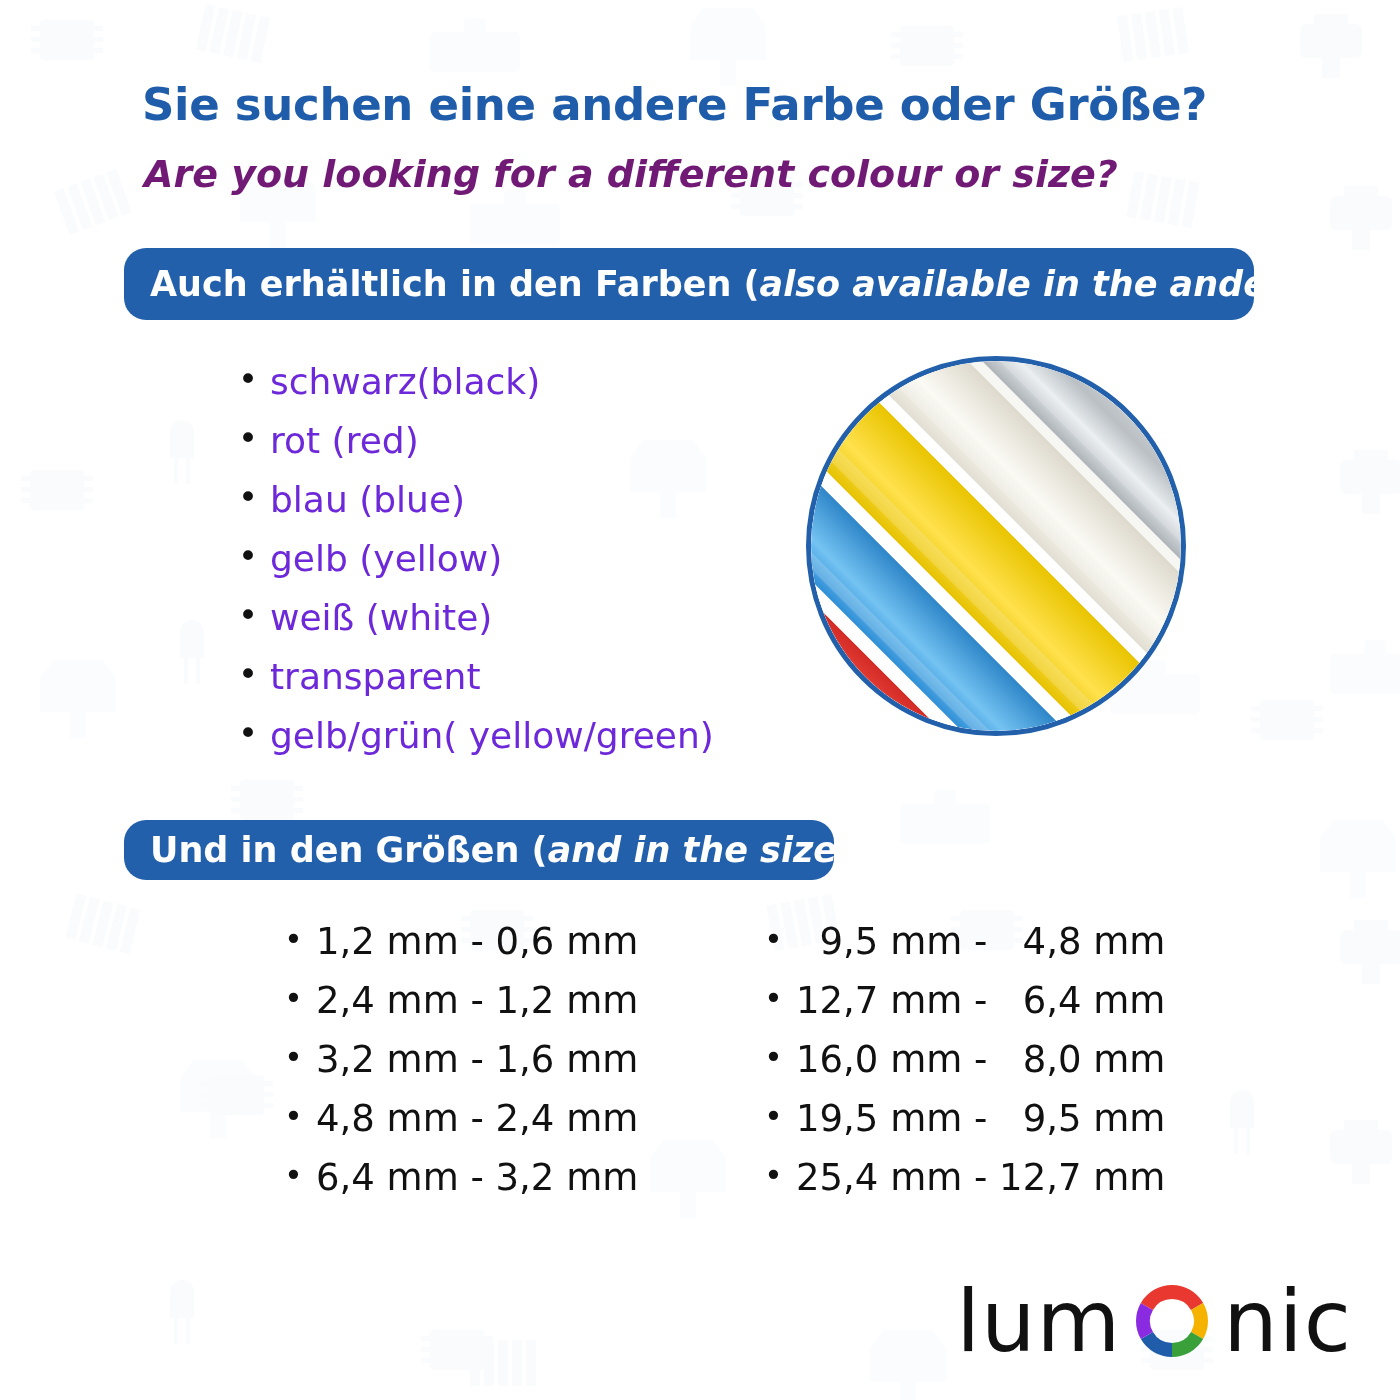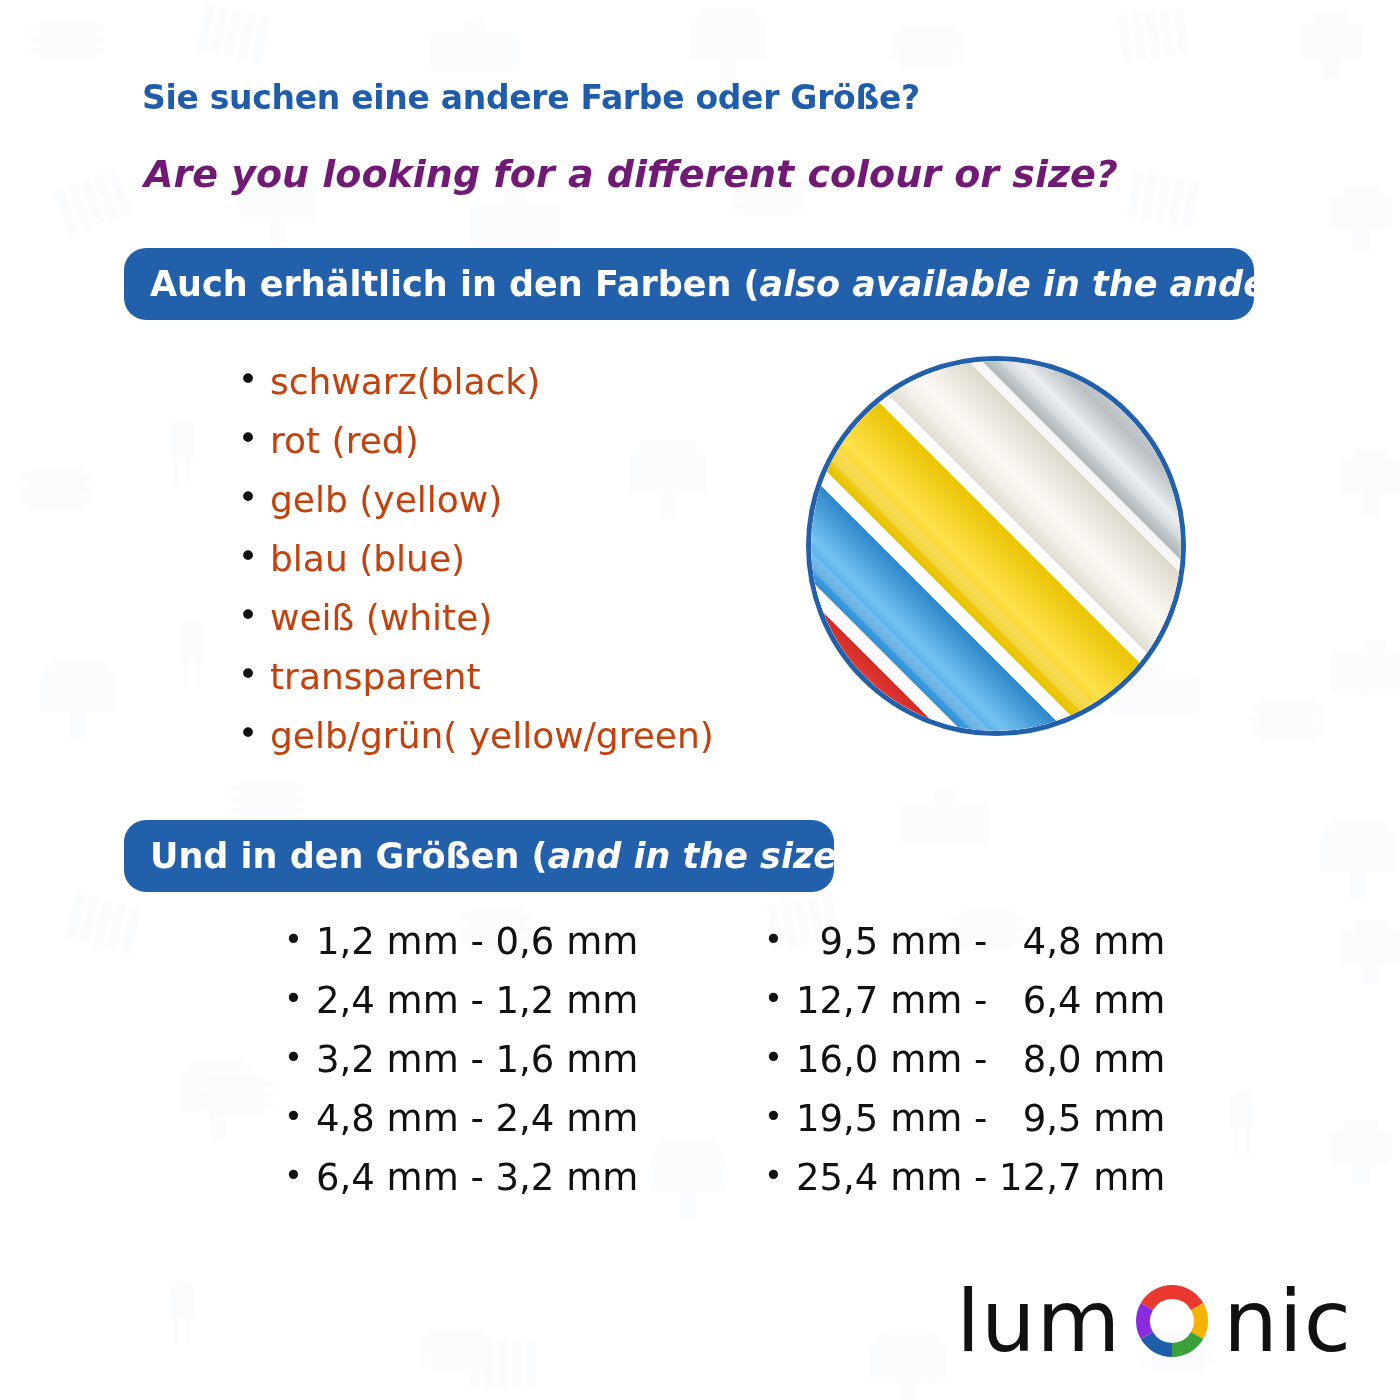--- a/index.html
+++ b/index.html
@@ -22,21 +22,21 @@
     opacity: 0.30;
     pointer-events: none;
     z-index: 0;
   }
 
   
   .title {
     position: absolute;
     left: 142px;
     top: 78px;
-    font-size: 33px;
+    font-size: 45px;
     font-weight: bold;
     color: #1f5daa;
     letter-spacing: -0.3px;
     white-space: nowrap;
   }
   .subtitle {
     position: absolute;
     left: 144px;
     top: 152px;
     font-size: 38px;
@@ -64,40 +64,40 @@
     top: 248px;
     width: 1130px;
     height: 72px;
     font-size: 35px;
     text-align: center;
   }
   #banner-sizes {
     left: 124px;
     top: 820px;
     width: 710px;
-    height: 72px;
+    height: 60px;
     font-size: 35px;
   }
   .banner .ital {
     font-style: italic;
     font-weight: bold;
   }
 
   
   .colour-list {
     position: absolute;
     left: 232px;
     top: 352px;
     margin: 0;
     padding: 0;
     list-style: none;
   }
   .colour-list li {
     font-size: 36px;
-    color: #c2410c;
+    color: #6d28d9;
     line-height: 59px;
     position: relative;
     padding-left: 38px;
     white-space: nowrap;
   }
   .colour-list li::before {
     content: "\2022";
     position: absolute;
     left: 6px;
     top: -2px;
@@ -277,22 +277,22 @@
 
 <div class="banner" id="banner-colours">
   <span>Auch erhältlich in den Farben (</span>
     <span class="ital">also available in the andere</span>
     <span>):</span>
 </div>
 
 <ul class="colour-list">
   <li>schwarz(black)</li>
   <li>rot (red)</li>
+  <li>blau (blue)</li>
   <li>gelb (yellow)</li>
-  <li>blau (blue)</li>
   <li>weiß (white)</li>
   <li>transparent</li>
   <li>gelb/grün( yellow/green)</li>
 </ul>
 
 <div class="circle-photo">
   <svg width="370" height="370" viewBox="0 0 370 370" xmlns="http://www.w3.org/2000/svg">
     <defs>
       <clipPath id="circClip">
           <circle cx="185" cy="185" r="185"></circle>

